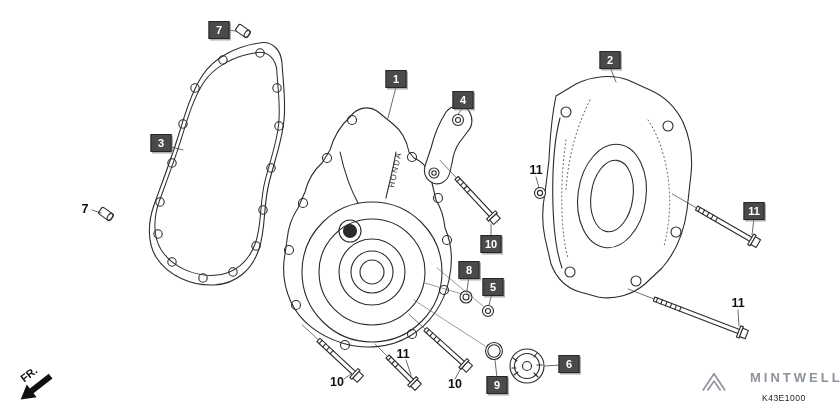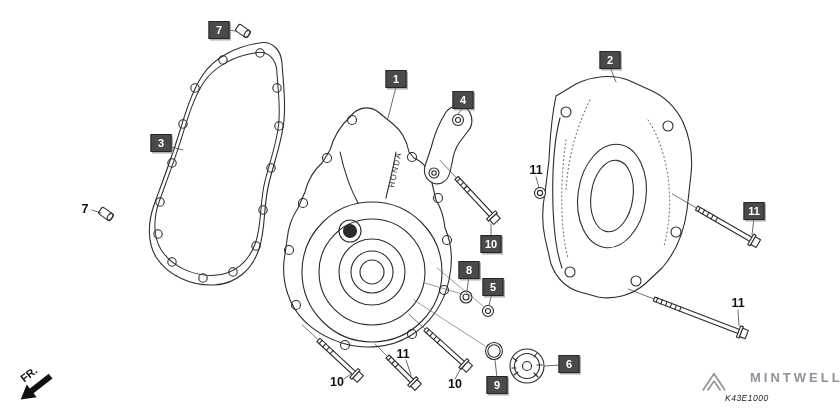--- a/index.html
+++ b/index.html
@@ -7,21 +7,21 @@
          font-family:"Liberation Sans",sans-serif;}
   svg.diagram{position:absolute;left:0;top:0;}
   #callouts{position:absolute;left:0;top:0;width:100%;height:100%;}
   .callout{position:absolute;transform:translate(-50%,-50%);font-family:"Liberation Sans",sans-serif;}
   .callout.boxed{background:#4a4a4a;color:#ffffff;font-size:11px;font-weight:bold;
       min-width:15px;height:16px;line-height:16px;text-align:center;padding:0 2px;
       border:1px solid #262626;box-shadow:1.5px 1.5px 0 rgba(130,130,130,.65);}
   .callout.plain{color:#101010;font-size:12.5px;font-weight:bold;}
   .brandmark{position:absolute;left:700px;top:370px;display:flex;gap:22px;}
   .brandname{color:#8e939b;font-size:13px;font-weight:bold;letter-spacing:3px;}
-  .diagram-code{position:absolute;left:725px;top:393px;font-size:8.5px;color:#222;letter-spacing:.5px;font-style:italic;}
+  .diagram-code{position:absolute;left:762px;top:393px;font-size:8.5px;color:#222;letter-spacing:.5px;}
 </style>
 </head>
 <body>
 
 <div class="stage">
 
   <svg class="diagram" width="840" height="420" viewBox="0 0 840 420">
     <g stroke="#2b2b2b" fill="none" stroke-width="1.1" stroke-linejoin="round" stroke-linecap="round">
 
       <g>

